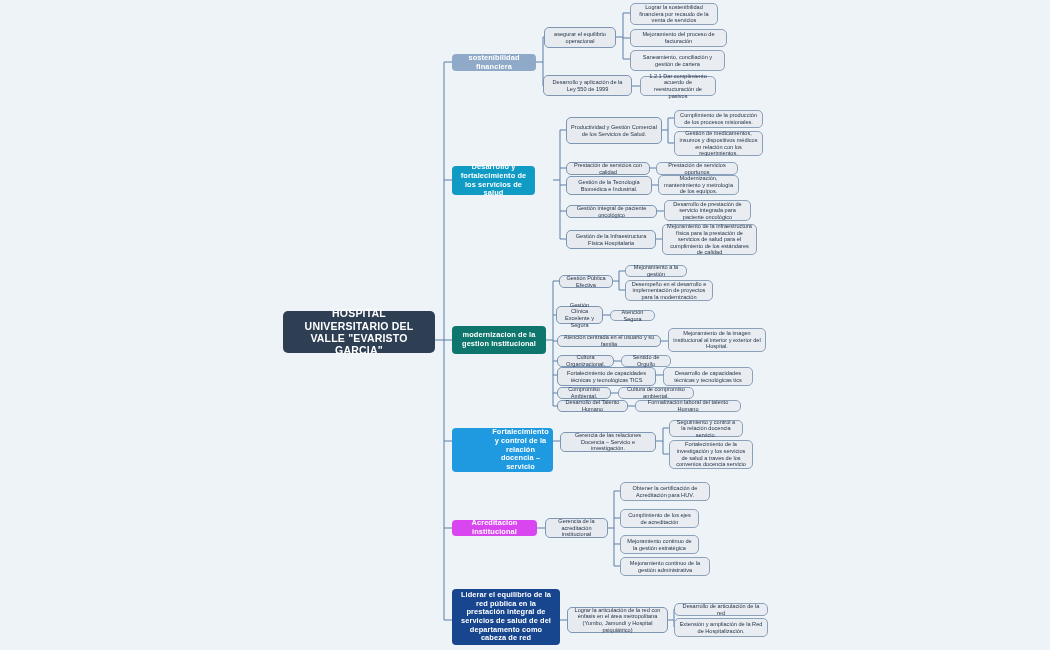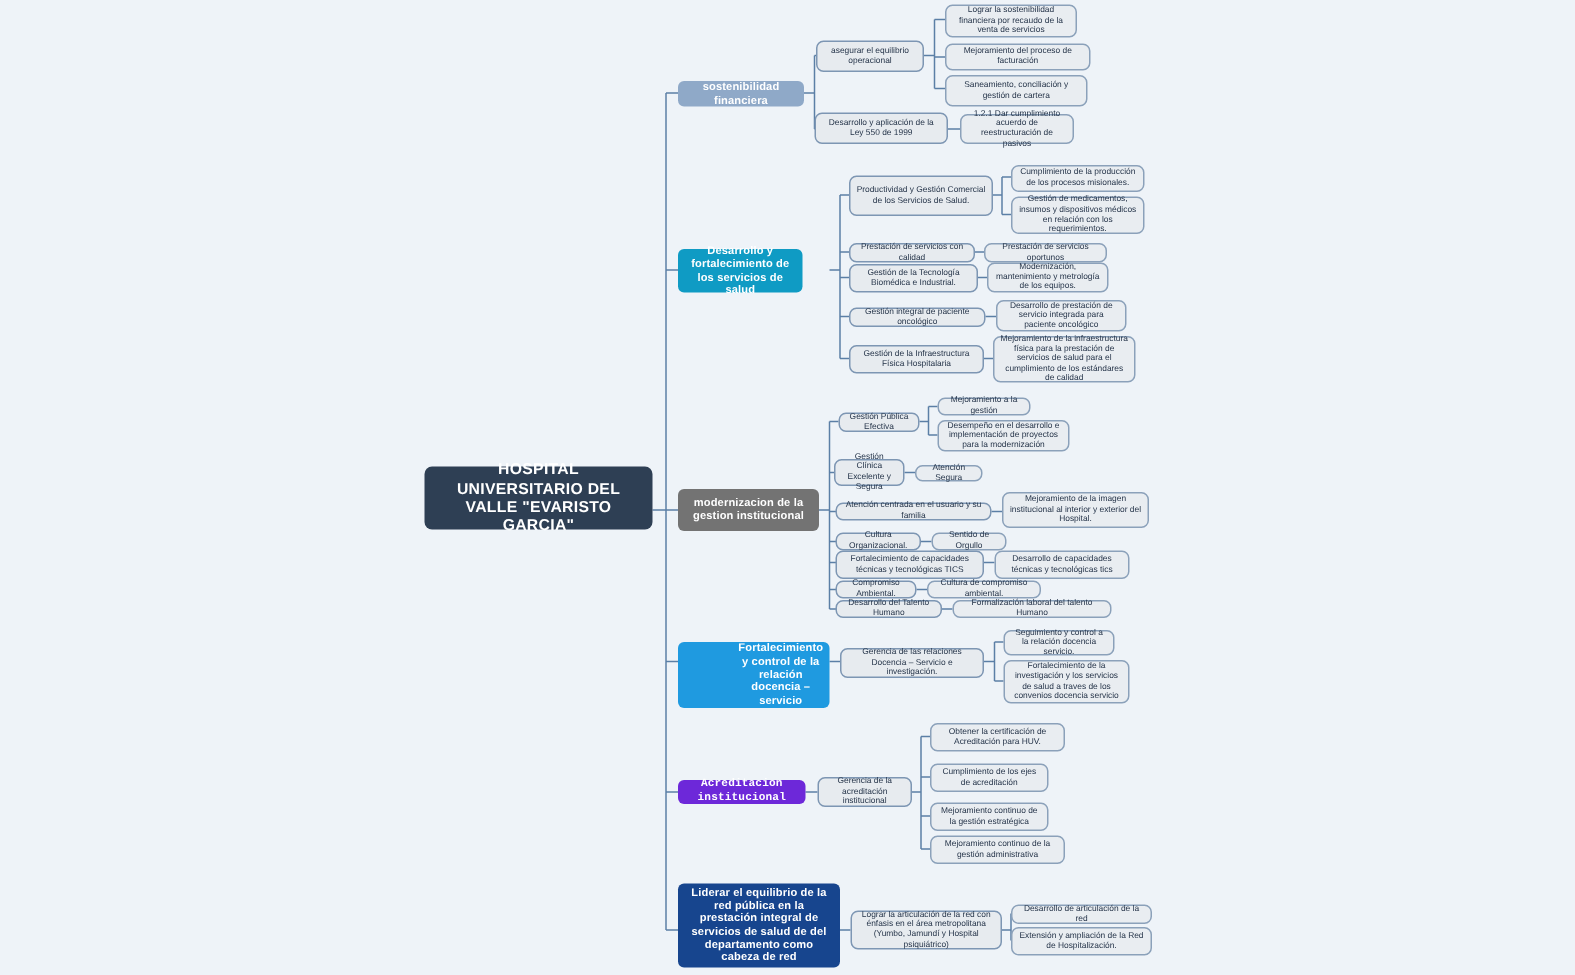--- a/index.html
+++ b/index.html
@@ -65,23 +65,23 @@
   .n-b1 {
     color: #ffffff;
     font-weight: bold;
     font-size: 7.4px;
     border-radius: 4px;
     padding: 3px 5px;
     letter-spacing: .1px;
   }
   .b-sost  { background: #8fa9c8; }
   .b-des   { background: #0f9bc4; }
-  .b-mod   { background: #737373; }
+  .b-mod   { background: #0f766e; }
   .b-for   { background: #1f9ae0; }
-  .b-acr   { background: #6d28d9; font-family: Liberation Mono, monospace; }
+  .b-acr   { background: #d946ef; }
   .b-lid   { background: #17458e; }
 
   
   .n-box {
     background: #e7ebef;
     border: 1px solid #7d96b3;
     color: #26354a;
     font-size: 5.6px;
     border-radius: 5px;
     padding: 3px 4px;

